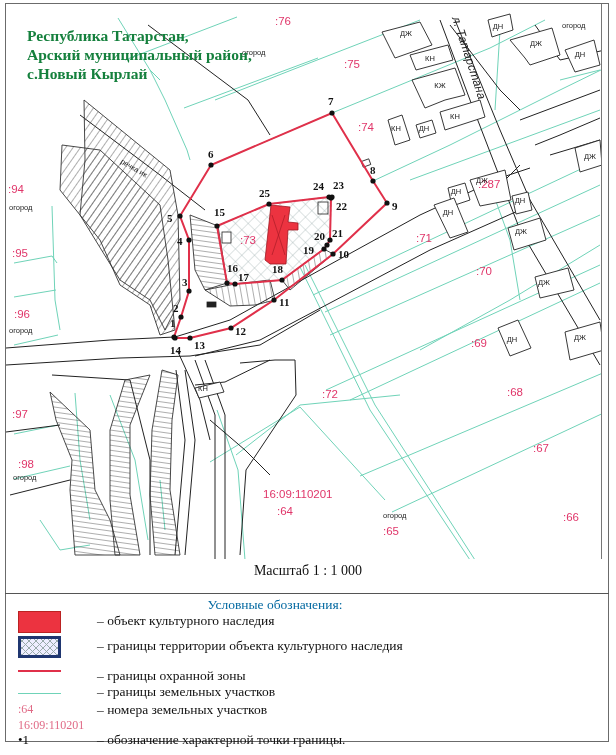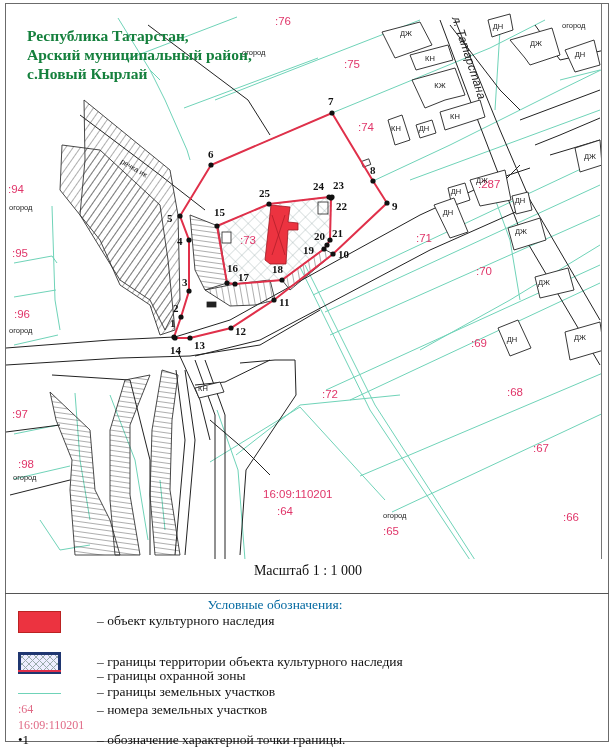--- a/index.html
+++ b/index.html
@@ -298,21 +298,21 @@
 
 <div class="scale">Масштаб 1 : 1 000</div>
 
 <div class="legend-sep"></div>
 <div class="legend-title">Условные обозначения:</div>
 
 <div class="lg-row" style="top:611px;">
   <div class="lg-sym sym-heritage" style="top:0px;"></div>
   <div class="lg-text" style="top:2px;">– объект культурного наследия</div>
 </div>
-<div class="lg-row" style="top:652px;">
+<div class="lg-row" style="top:636px;">
   <div class="lg-sym sym-territory" style="top:0px;"></div>
   <div class="lg-text" style="top:2px;">– границы территории объекта культурного наследия</div>
 </div>
 <div class="lg-row" style="top:666px;">
   <div class="lg-sym sym-line-red" style="top:4px;"></div>
   <div class="lg-text" style="top:2px;">– границы охранной зоны</div>
 </div>
 <div class="lg-row" style="top:684px;">
   <div class="lg-sym sym-line-green" style="top:9px;"></div>
   <div class="lg-text" style="top:0px;">– границы земельных участков</div>

